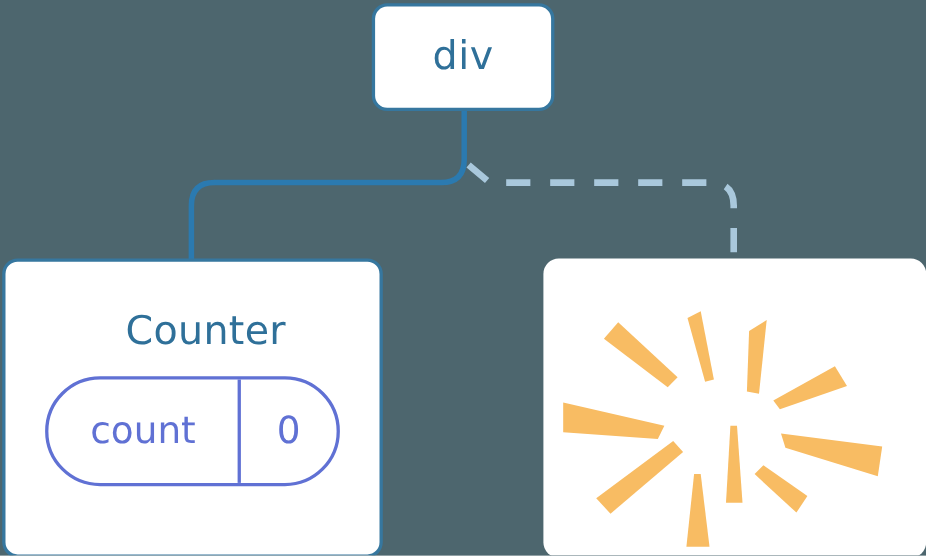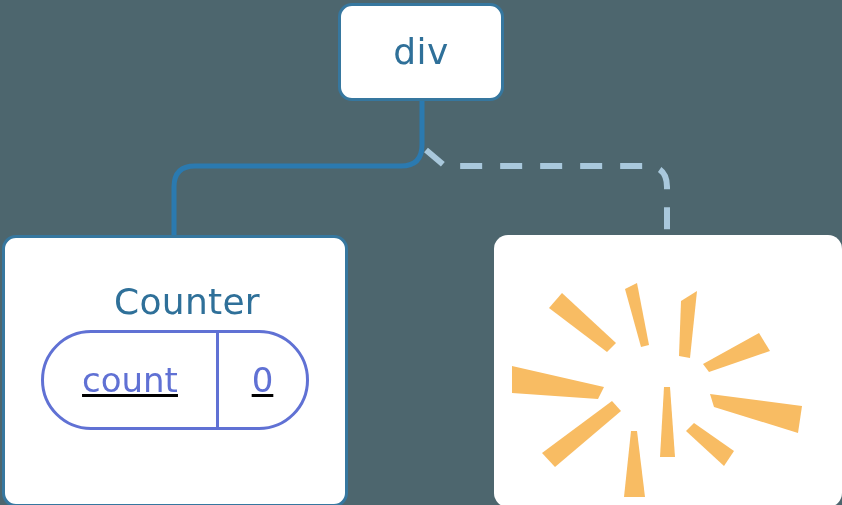--- a/index.html
+++ b/index.html
@@ -64,29 +64,28 @@
   }
   .node-counter-title {
     color: #2f7099;
     font-size: 36px;
     font-weight: 400;
     line-height: 1;
     letter-spacing: 0.3px;
     margin-left: 24px;
   }
   .state-pill {
-    margin-top: 10px;
+    margin-top: 22px;
     width: 268px;
     height: 100px;
     border: 3px solid #6071d4;
     border-radius: 50px;
     display: flex;
     align-items: stretch;
     box-sizing: border-box;
-    text-decoration: underline;
   }
   .state-pill .pill-key {
     flex: 0 0 172px;
     display: flex;
     align-items: center;
     justify-content: center;
     border-right: 3px solid #6071d4;
     color: #6071d4;
     font-size: 34px;
     line-height: 1;

